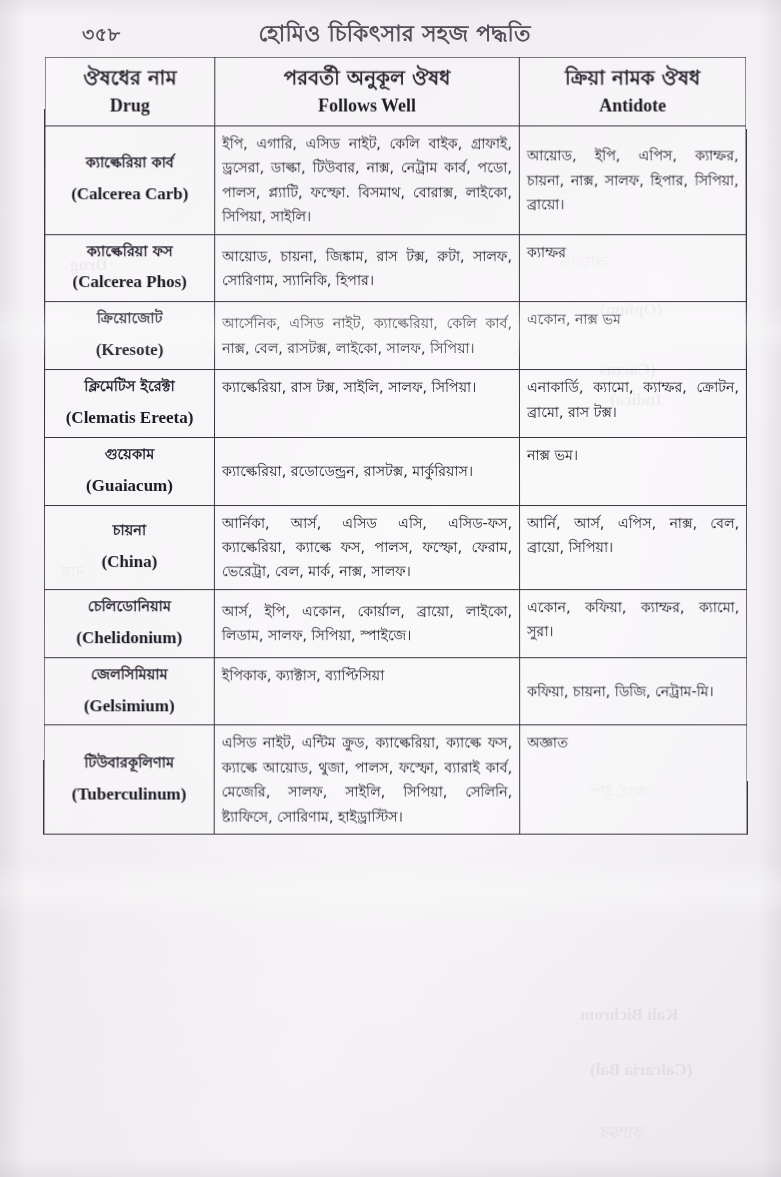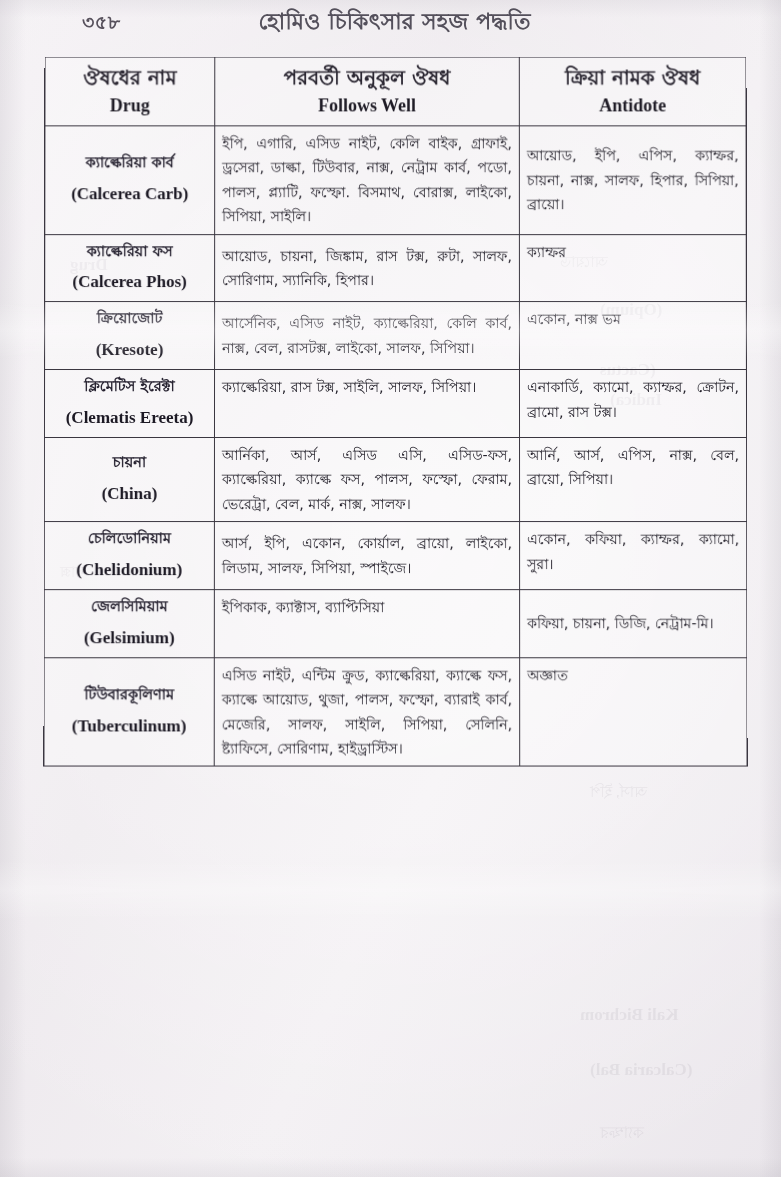--- a/index.html
+++ b/index.html
@@ -48,21 +48,21 @@
   }
 
   .page-wrap {
     position: absolute;
     inset: 0;
   }
 
   
   .runhead {
     position: absolute;
-    top: 4px;
+    top: 16px;
     left: 44px;
     right: 36px;
     height: 30px;
   }
   .page-number {
     position: absolute;
     left: 38px;
     top: 4px;
     font-size: 19px;
     letter-spacing: 0.5px;
@@ -256,20 +256,28 @@
           <td class="drug-cell">
             <span class="drug-bn">ক্লিমেটিস ইরেক্টা</span>
             <span class="drug-en">(Clematis Ereeta)</span>
           </td>
           <td class="body-cell single-line" style="vertical-align:top;">ক্যাল্কেরিয়া, রাস টক্স, সাইলি, সালফ, সিপিয়া।</td>
           <td class="body-cell" style="vertical-align:top;">এনাকার্ডি, ক্যামো, ক্যাম্ফর, ক্রোটন, ব্রামো, রাস টক্স।</td>
         </tr>
 
 
 
+        <tr>
+          <td class="drug-cell">
+            <span class="drug-bn">গুয়েকাম</span>
+            <span class="drug-en">(Guaiacum)</span>
+          </td>
+          <td class="body-cell">ক্যাল্কেরিয়া, রডোডেন্ড্রন, রাসটক্স, মার্কুরিয়াস।</td>
+          <td class="body-cell single-line" style="vertical-align:top;">নাক্স ভম।</td>
+        </tr>
 
         <tr>
           <td class="drug-cell">
             <span class="drug-bn">চায়না</span>
             <span class="drug-en">(China)</span>
           </td>
           <td class="body-cell">আর্নিকা, আর্স, এসিড এসি, এসিড-ফস, ক্যাল্কেরিয়া, ক্যাল্কে ফস, পালস, ফস্ফো, ফেরাম, ভেরেট্রা, বেল, মার্ক, নাক্স, সালফ।</td>
           <td class="body-cell" style="vertical-align:top;">আর্নি, আর্স, এপিস, নাক্স, বেল, ব্রায়ো, সিপিয়া।</td>
         </tr>
 

